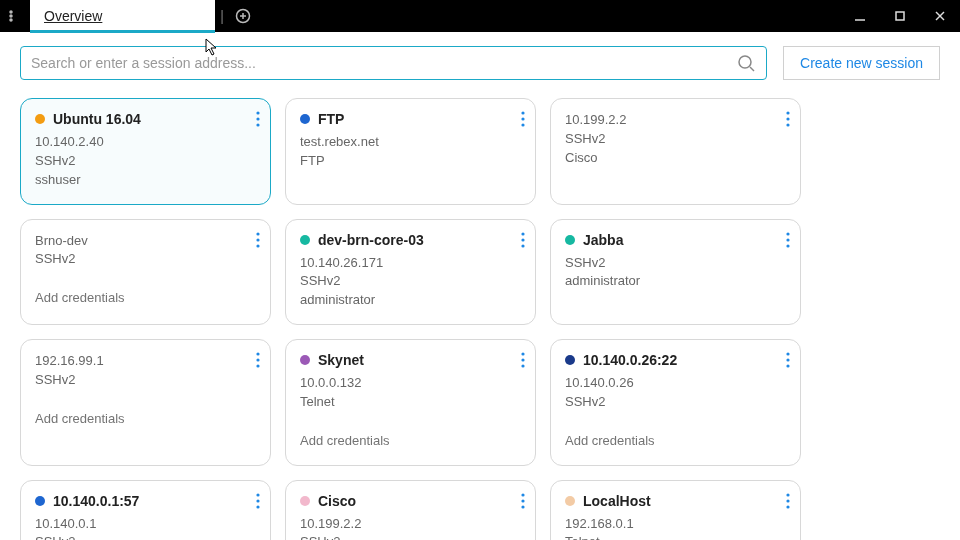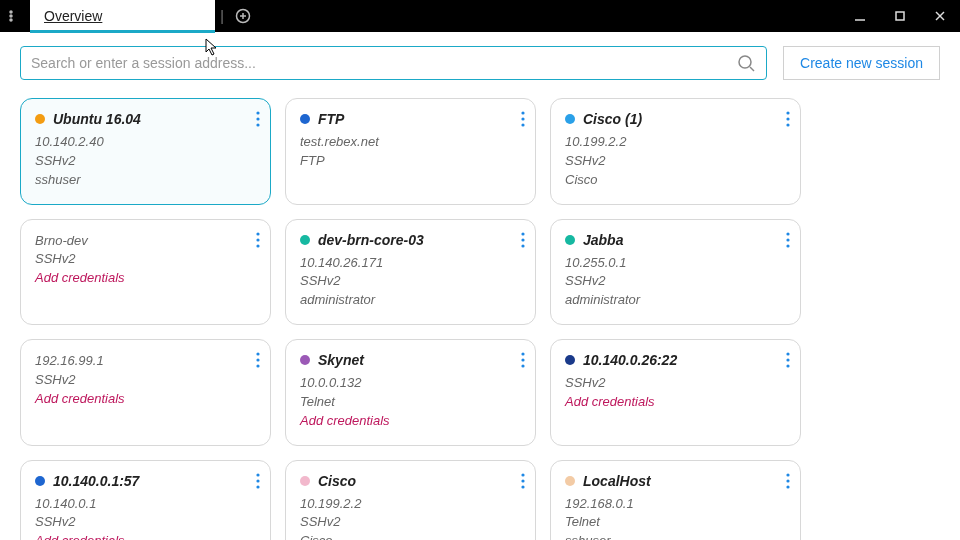--- a/index.html
+++ b/index.html
@@ -18,28 +18,28 @@
   
   .search-row { display:flex; align-items:center; gap:16px; padding:14px 20px 8px 20px; }
   .searchbox { flex:1; border:1.5px solid #1ba9c7; border-radius:4px; height:34px; display:flex; align-items:center; padding:0 10px; color:#666;}
   .searchbox input { flex:1; border:none; outline:none; font-size:14px; background:transparent; }
   .searchbox input::placeholder { color:#999; }
   .searchbox .search-ic { width:20px; height:20px; color:#666;}
   .create-btn { border:1px solid #d0d0d0; border-radius:0; height:34px; padding:0 16px; display:flex; align-items:center; color:#1e88e5; background:#fff; cursor:pointer; font-size:14px;}
 
   
   .grid { padding:10px 20px 20px 20px; display:grid; grid-template-columns: repeat(3, 251px); gap:14px 14px; align-content:start;}
-  .card { border:1px solid #d8d8d8; border-radius:12px; padding:12px 14px 14px 14px; position:relative; background:#fff; min-height:86px;font-style:italic;}
+  .card { border:1px solid #d8d8d8; border-radius:12px; padding:12px 14px 14px 14px; position:relative; background:#fff; min-height:86px;}
   .card.selected { border:1.5px solid #1ba9c7; background:#f7fcfd; min-height:96px;}
   .card .head { display:flex; align-items:center; gap:8px; margin-bottom:6px;}
   .dot { width:10px; height:10px; border-radius:50%; flex-shrink:0;}
   .card .title { font-weight:600; font-size:14px; color:#222;}
   .card .more { position:absolute; top:10px; right:8px; cursor:pointer; color:#1e88e5; padding:2px;}
   .card .line { font-size:13px; color:#666; line-height:1.45;}
-  .card .link { color:#be185d; cursor:pointer; margin-top:0; display:inline-block;}
+  .card .link { color:#737373; cursor:pointer; margin-top:20px; display:inline-block;}
 
   
   .c-orange{background:#f39c12;}
   .c-blue{background:#1e66d0;}
   .c-lightblue{background:#2aa0e8;}
   .c-teal{background:#16b8a1;}
   .c-purple{background:#9b59b6;}
   .c-navy{background:#1a3a8a;}
   .c-pink{background:#f2b8cc;}
   .c-peach{background:#f3cba5;}
@@ -123,24 +123,20 @@
       </div>
       <div class="more"><svg width="4" height="16" viewBox="0 0 4 16">
           <circle cx="2" cy="2" r="1.6" fill="#1e88e5"></circle>
           <circle cx="2" cy="8" r="1.6" fill="#1e88e5"></circle>
           <circle cx="2" cy="14" r="1.6" fill="#1e88e5"></circle>
         </svg></div>
       <div class="line">test.rebex.net</div>
       <div class="line">FTP</div>
     </div>
     <div class="card">
-      <div class="head">
-        <span class="dot c-lightblue"></span>
-        <span class="title">Cisco (1)</span>
-      </div>
       <div class="more"><svg width="4" height="16" viewBox="0 0 4 16">
           <circle cx="2" cy="2" r="1.6" fill="#1e88e5"></circle>
           <circle cx="2" cy="8" r="1.6" fill="#1e88e5"></circle>
           <circle cx="2" cy="14" r="1.6" fill="#1e88e5"></circle>
         </svg></div>
       <div class="line">10.199.2.2</div>
       <div class="line">SSHv2</div>
       <div class="line">Cisco</div>
     </div>
     <div class="card"><div class="more"><svg width="4" height="16" viewBox="0 0 4 16">
@@ -165,21 +161,20 @@
     <div class="card">
       <div class="head">
         <span class="dot c-teal"></span>
         <span class="title">Jabba</span>
       </div>
       <div class="more"><svg width="4" height="16" viewBox="0 0 4 16">
           <circle cx="2" cy="2" r="1.6" fill="#1e88e5"></circle>
           <circle cx="2" cy="8" r="1.6" fill="#1e88e5"></circle>
           <circle cx="2" cy="14" r="1.6" fill="#1e88e5"></circle>
         </svg></div>
-      <div class="line">10.255.0.1</div>
       <div class="line">SSHv2</div>
       <div class="line">administrator</div>
     </div>
     <div class="card"><div class="more"><svg width="4" height="16" viewBox="0 0 4 16">
           <circle cx="2" cy="2" r="1.6" fill="#1e88e5"></circle>
           <circle cx="2" cy="8" r="1.6" fill="#1e88e5"></circle>
           <circle cx="2" cy="14" r="1.6" fill="#1e88e5"></circle>
         </svg></div><div class="line">192.16.99.1</div><div class="line">SSHv2</div><span class="line link">Add credentials</span></div>
     <div class="card"><div class="head">
         <span class="dot c-purple"></span>
@@ -189,21 +184,21 @@
           <circle cx="2" cy="8" r="1.6" fill="#1e88e5"></circle>
           <circle cx="2" cy="14" r="1.6" fill="#1e88e5"></circle>
         </svg></div><div class="line">10.0.0.132</div><div class="line">Telnet</div><span class="line link">Add credentials</span></div>
     <div class="card"><div class="head">
         <span class="dot c-navy"></span>
         <span class="title">10.140.0.26:22</span>
       </div><div class="more"><svg width="4" height="16" viewBox="0 0 4 16">
           <circle cx="2" cy="2" r="1.6" fill="#1e88e5"></circle>
           <circle cx="2" cy="8" r="1.6" fill="#1e88e5"></circle>
           <circle cx="2" cy="14" r="1.6" fill="#1e88e5"></circle>
-        </svg></div><div class="line">SSHv2</div><span class="line link">Add credentials</span></div>
+        </svg></div><div class="line">10.140.0.26</div><div class="line">SSHv2</div><span class="line link">Add credentials</span></div>
     <div class="card"><div class="head">
         <span class="dot c-blue"></span>
         <span class="title">10.140.0.1:57</span>
       </div><div class="more"><svg width="4" height="16" viewBox="0 0 4 16">
           <circle cx="2" cy="2" r="1.6" fill="#1e88e5"></circle>
           <circle cx="2" cy="8" r="1.6" fill="#1e88e5"></circle>
           <circle cx="2" cy="14" r="1.6" fill="#1e88e5"></circle>
         </svg></div><div class="line">10.140.0.1</div><div class="line">SSHv2</div><span class="line link">Add credentials</span></div>
     <div class="card">
       <div class="head">

